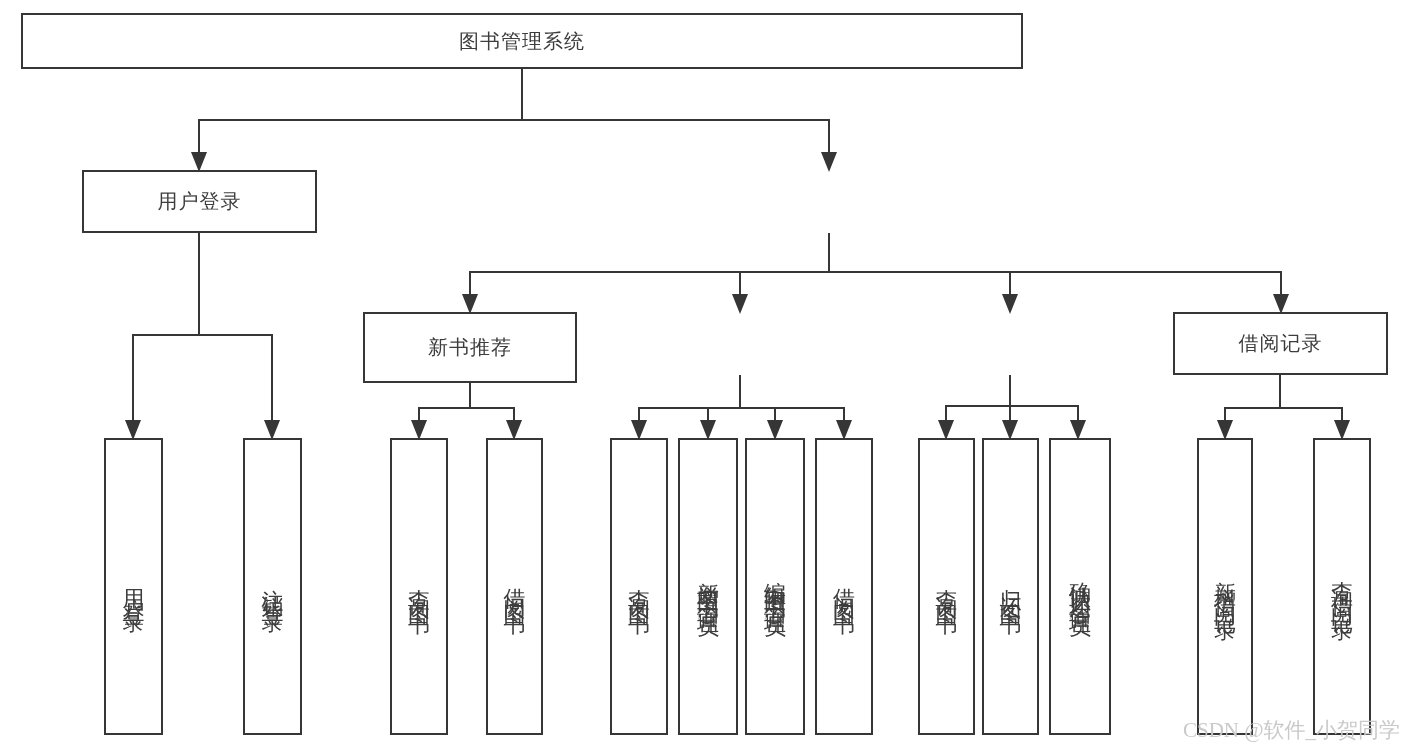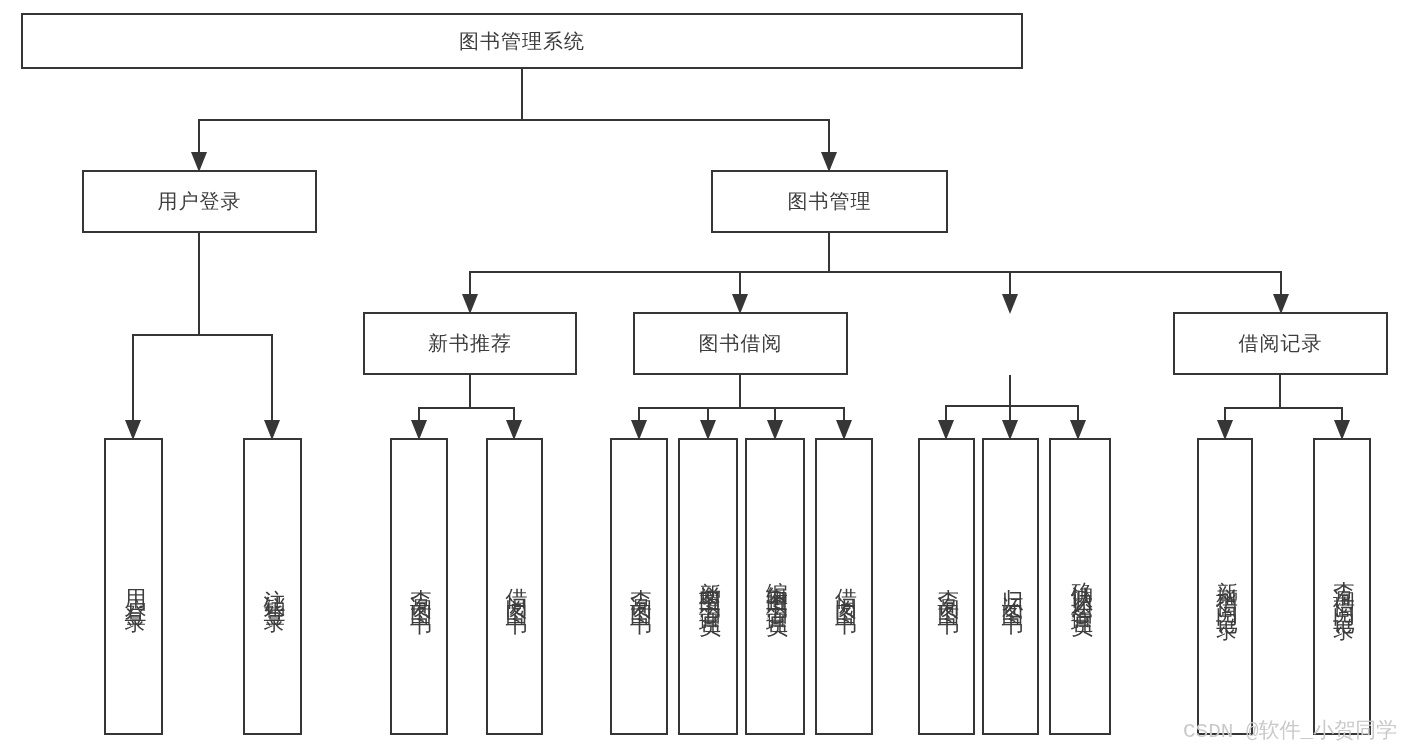--- a/index.html
+++ b/index.html
@@ -5,21 +5,21 @@
   html, body {
     margin: 0;
     padding: 0;
     background: #ffffff;
   }
   #canvas {
     position: relative;
     width: 1405px;
     height: 747px;
     background: #ffffff;
-    font-family: Liberation Mono, monospace;
+    font-family: Liberation Serif, serif;
     overflow: hidden;
   }
   #connectors {
     position: absolute;
     left: 0;
     top: 0;
     width: 1405px;
     height: 747px;
   }
   .node {
@@ -122,24 +122,22 @@
       <polygon points="1002,420 1018,420 1010,440"></polygon>
       <polygon points="1070,420 1086,420 1078,440"></polygon>
       <polygon points="1217,420 1233,420 1225,440"></polygon>
       <polygon points="1334,420 1350,420 1342,440"></polygon>
     </g>
   </svg>
 
   <div class="node h-node" style="left:21px; top:13px; width:1002px; height:56px;">图书管理系统</div>
 
   <div class="node h-node" style="left:82px; top:170px; width:235px; height:63px;">用户登录</div>
-  <div class="node h-node" style="left:711px; top:170px; width:237px; height:63px;">图书管理</div>
 
-  <div class="node h-node" style="left:363px; top:312px; width:214px; height:63px;">新书推荐</div>
-  <div class="node h-node" style="left:633px; top:312px; width:215px; height:63px;">图书借阅</div>
+  <div class="node h-node" style="left:363px; top:312px; width:214px; height:71px;">新书推荐</div>
   <div class="node h-node" style="left:1173px; top:312px; width:215px; height:63px;">借阅记录</div>
 
   <div class="node leaf" style="left:104px; top:438px; width:59px; height:297px;">用户登录</div>
   <div class="node leaf" style="left:243px; top:438px; width:59px; height:297px;">注销登录</div>
 
   <div class="node leaf" style="left:390px; top:438px; width:58px; height:297px;">查询图书</div>
   <div class="node leaf" style="left:486px; top:438px; width:57px; height:297px;">借阅图书</div>
 
   <div class="node leaf" style="left:610px; top:438px; width:58px; height:297px;">查询图书</div>
   <div class="node leaf" style="left:678px; top:438px; width:60px; height:297px; letter-spacing:5px;">新增图书（管理员）</div>

